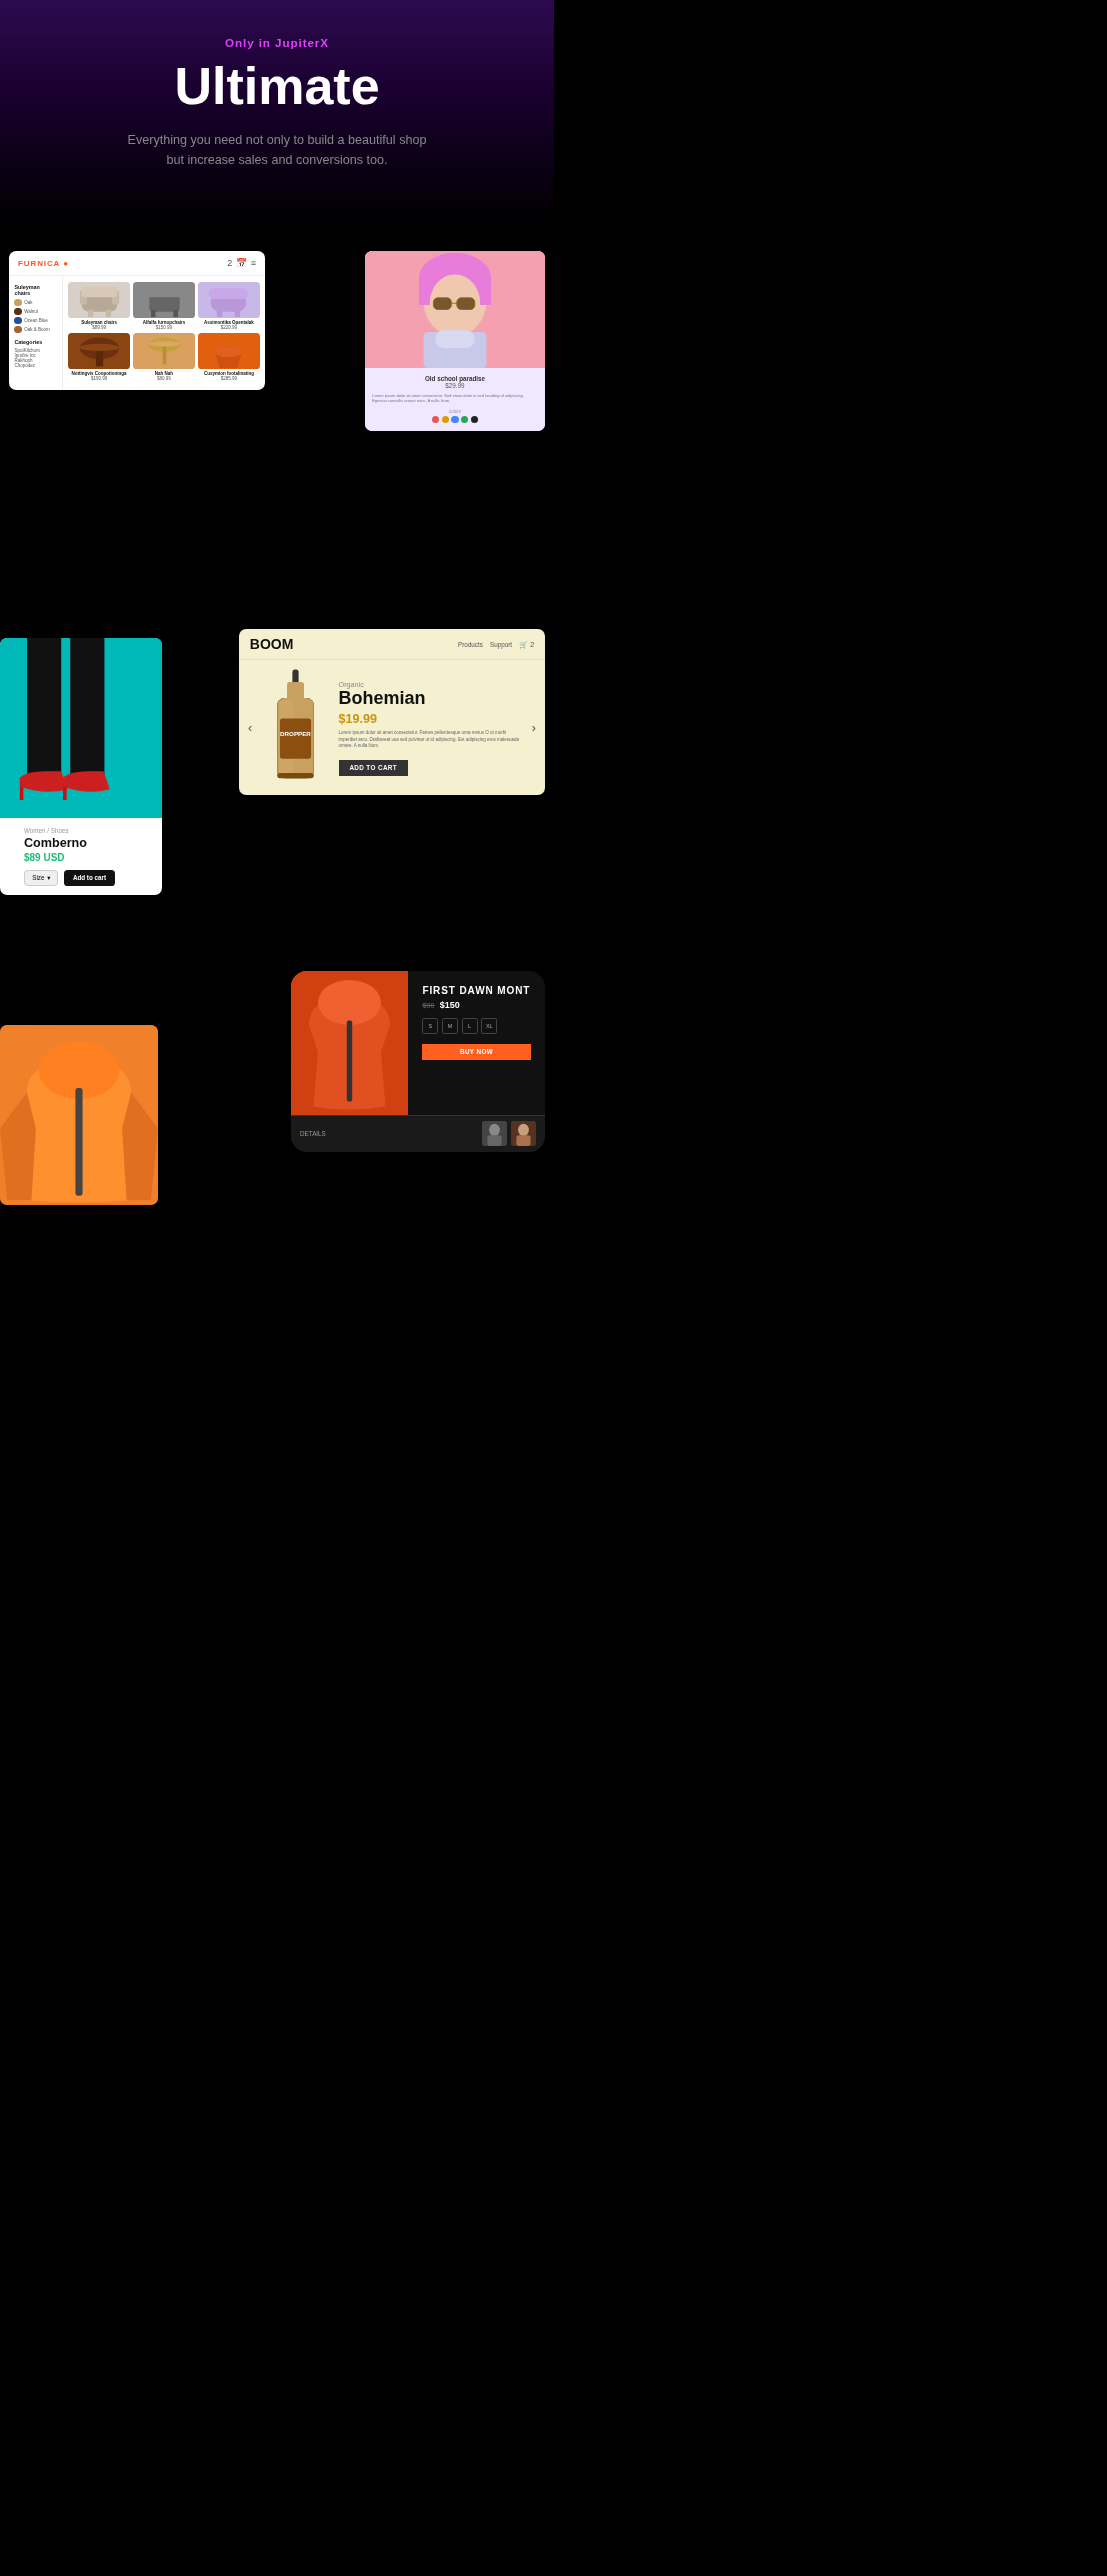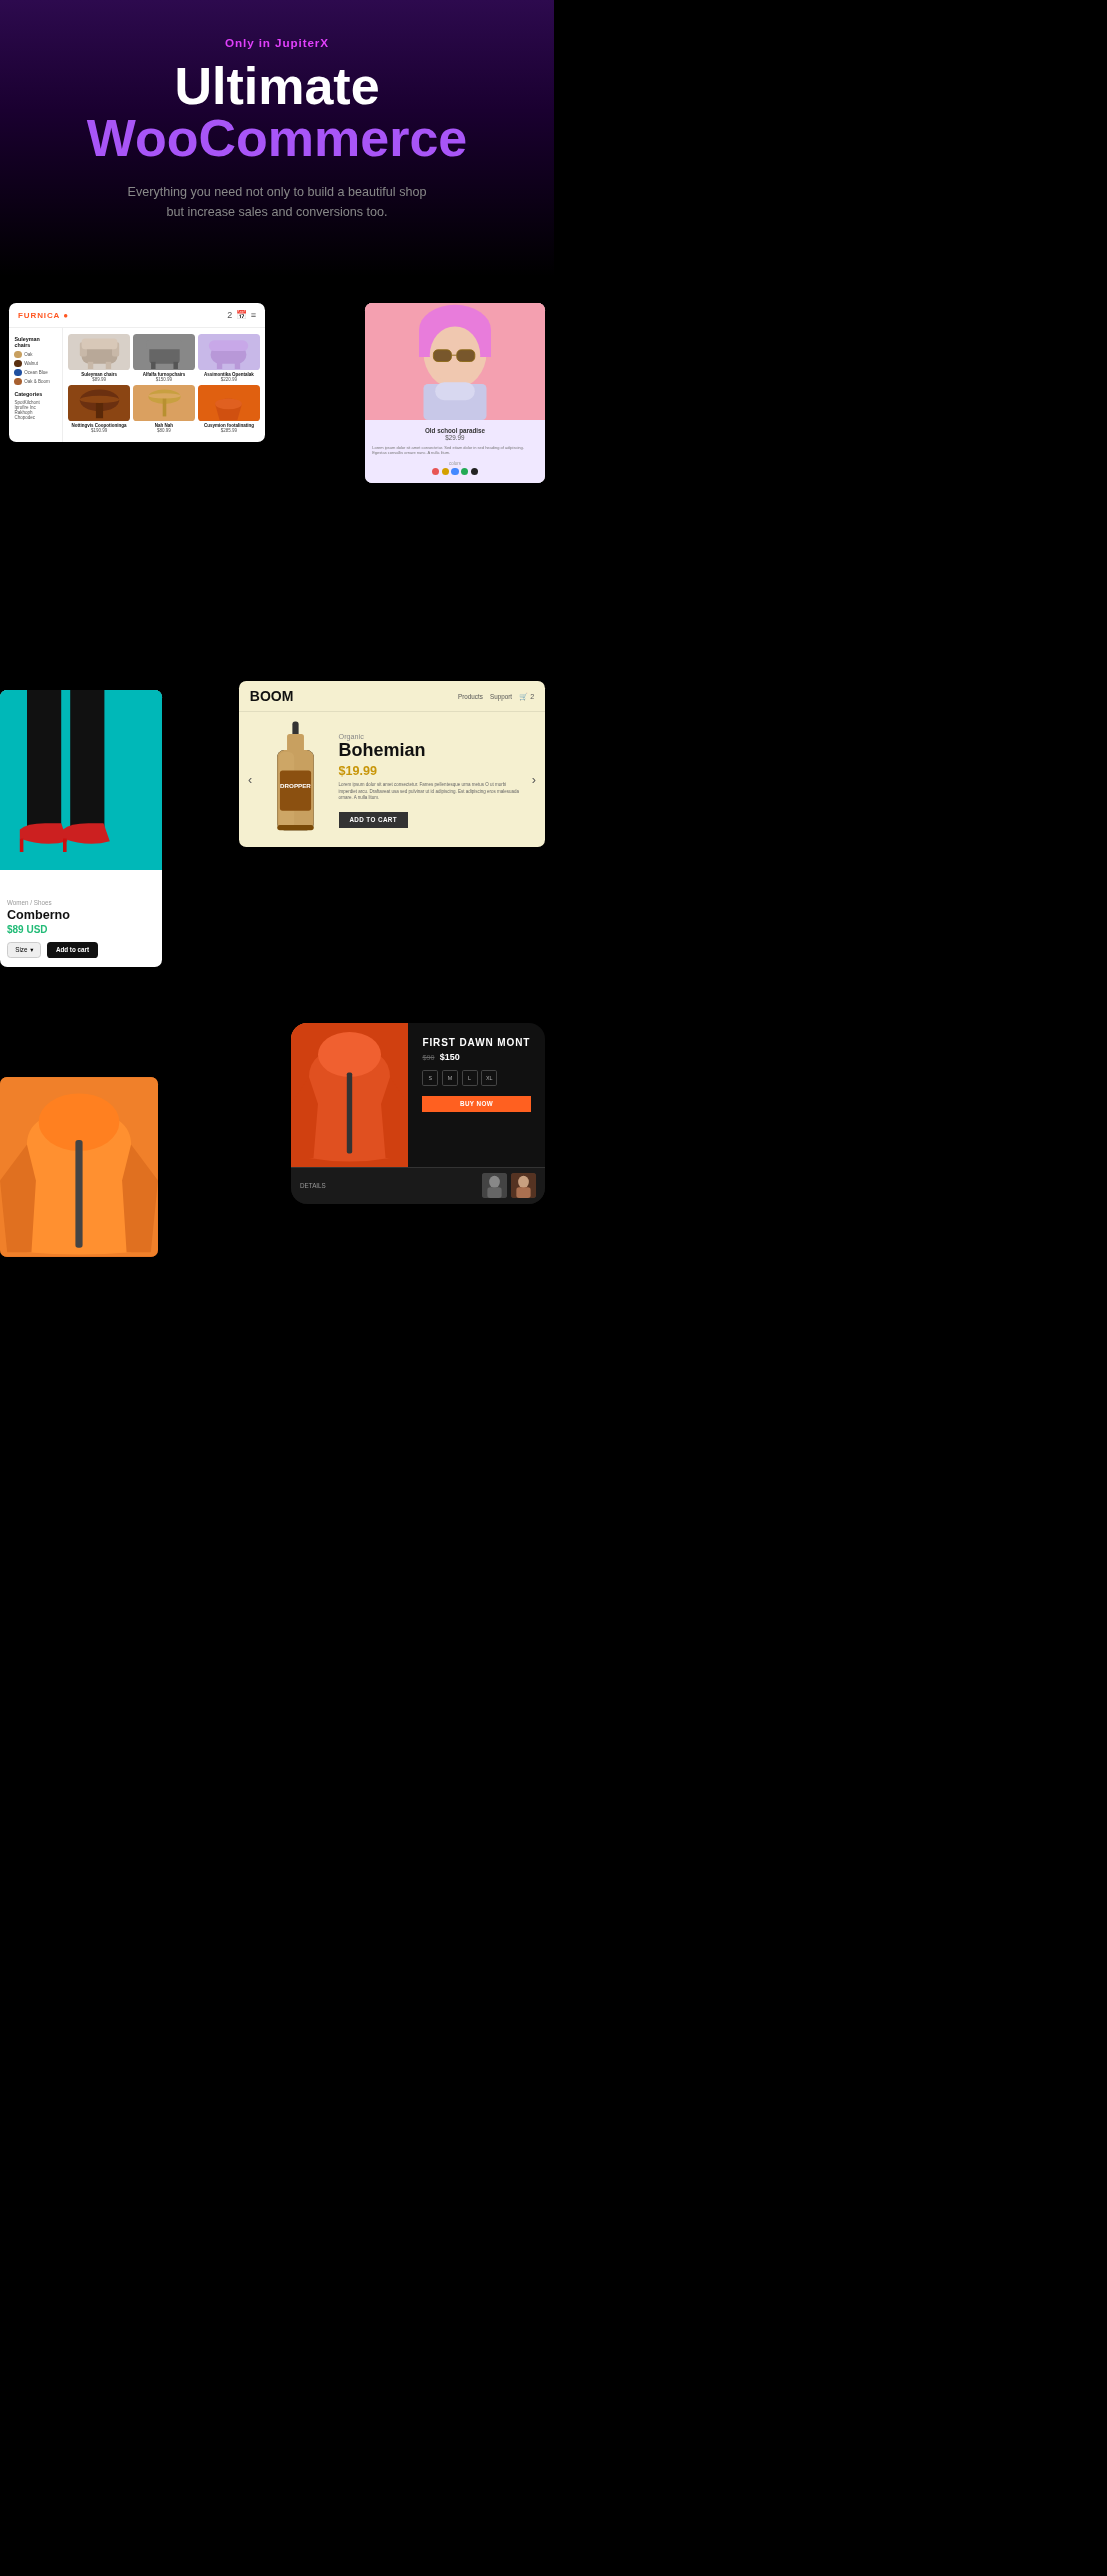--- a/index.html
+++ b/index.html
@@ -229,22 +229,21 @@
       width: 100%;
       height: 180px;
       background: linear-gradient(135deg, #00c8c8, #008080);
       display: flex;
       align-items: flex-end;
       justify-content: center;
       overflow: hidden;
       position: relative;
     }
     .shoes-info {
-      padding: 9px 7px;
-      margin-top: 20px;
+      padding: 9px 24px;
     }
     .shoes-breadcrumb {
       font-size: 6.3px;
       color: #999;
     }
     .shoes-name {
       font-size: 12.6px;
       font-weight: 800;
       color: #111;
       margin: 1.8px 0;
@@ -500,21 +499,20 @@
     .table2 { background: #daa060; }
     .vase1 { background: #e06010; }
   </style>
 </head>
 <body>
 
 <div class="hero">
   <p class="hero-tagline">Only in JupiterX</p>
   <h1>
     <span class="hero-title-white">Ultimate</span>
-    <span class="hero-title-purple">WooCommerce</span>
   </h1>
   <p class="hero-subtitle">Everything you need not only to build a beautiful shop but increase sales and conversions too.</p>
 </div>
 
 <div class="screenshots-section">
 
   <div class="row1">
 
     <div class="furniture-card">
       <div class="furniture-header">

